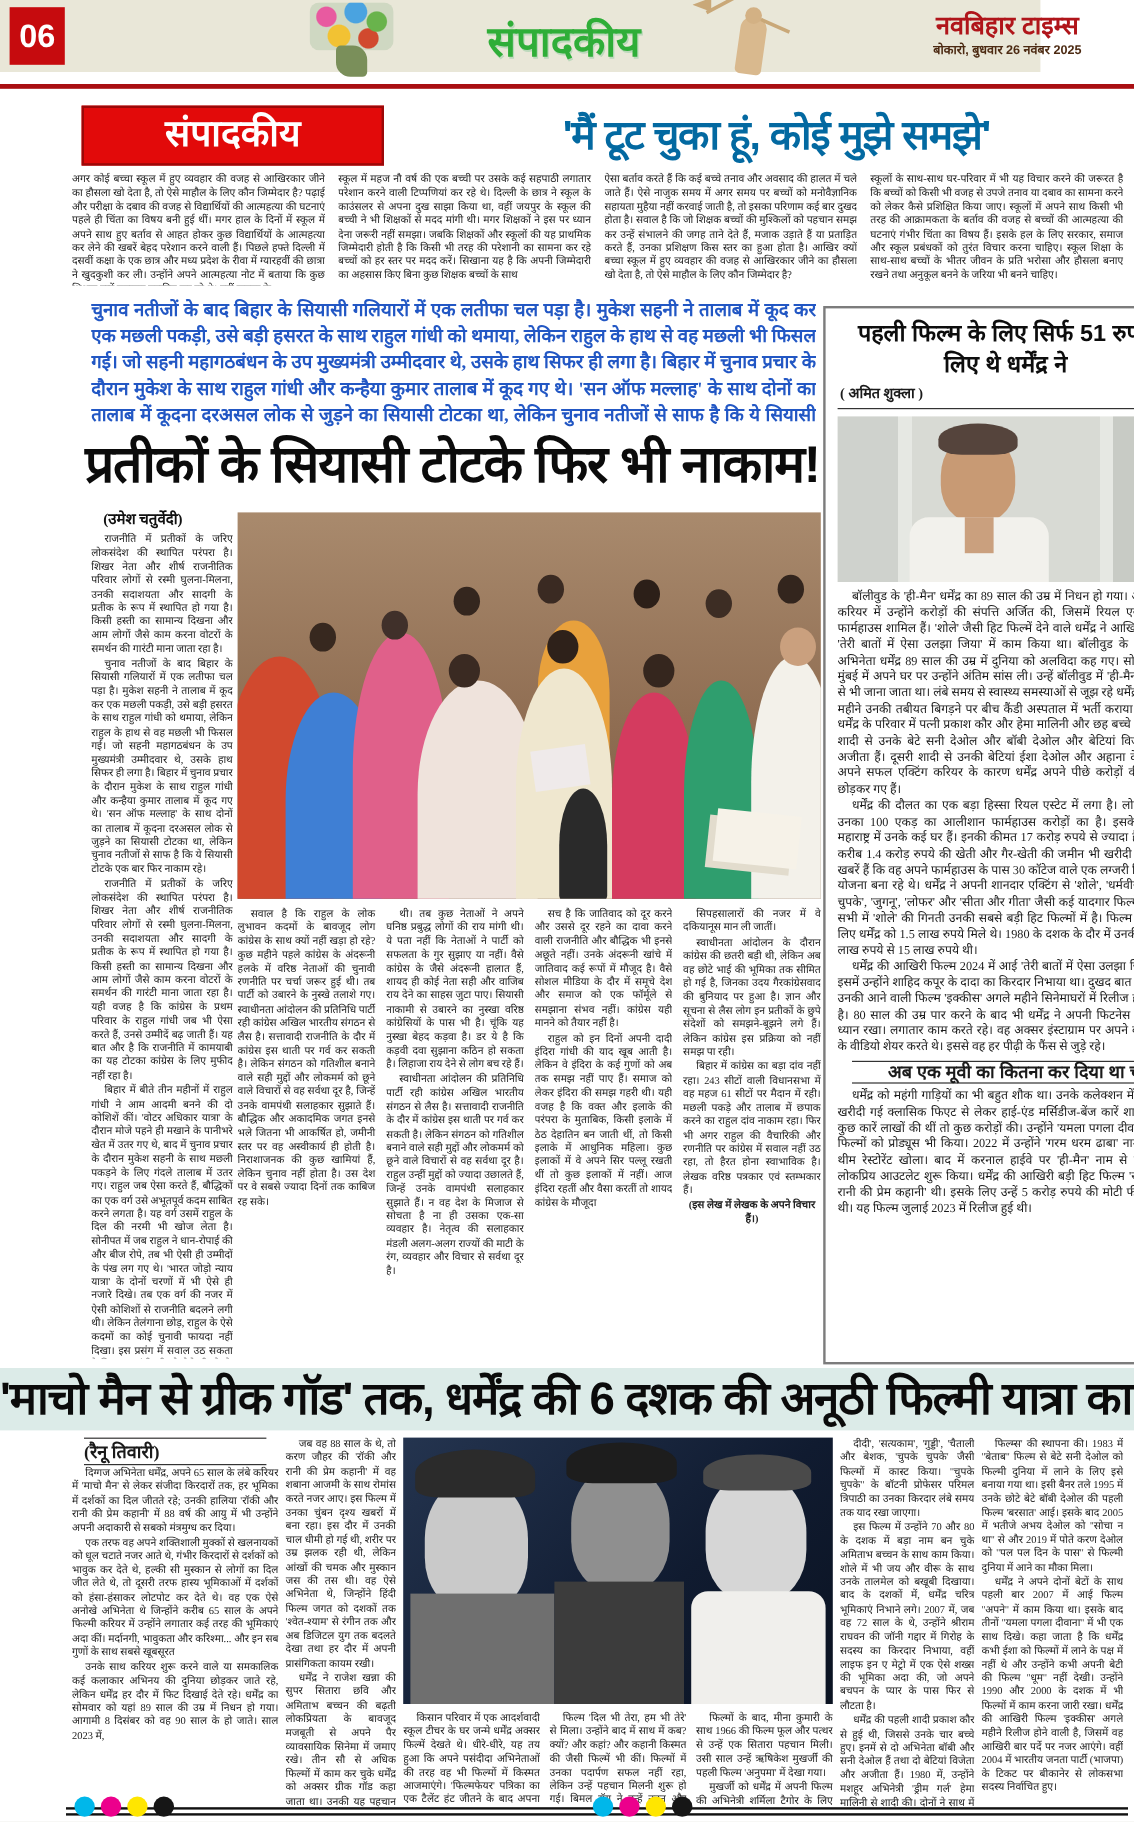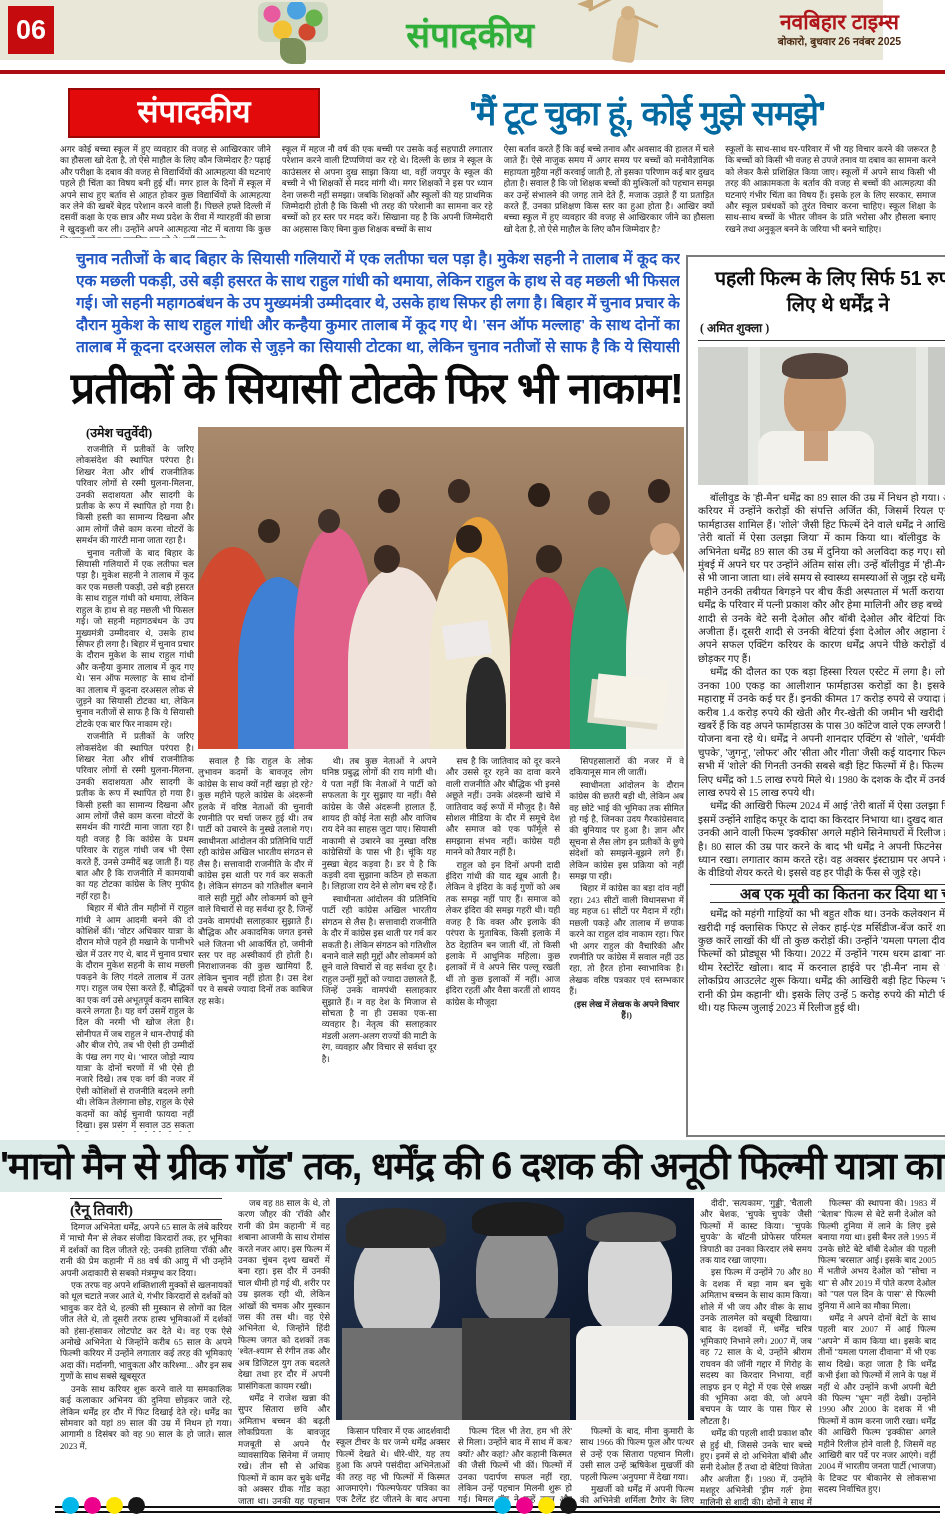--- a/index.html
+++ b/index.html
@@ -61,21 +61,21 @@
 
   
   .ph-blob{position:absolute;border-radius:50% 50% 6px 6px;}
   .ph-head{position:absolute;border-radius:50%;}
 </style>
 </head>
 <body>
 
 <div class="page">
 
-  <div class="abs band" style="left:0;top:8;width:867px;height:60px;padding-left:16px;">
+  <div class="abs band" style="left:0;top:8;width:867px;height:60px;">
     <div class="abs pagenum" style="left:8px;top:6px;width:46px;height:48px;">06</div>
 
     <div class="abs" style="left:228px;top:-4px;width:135px;height:70px;">
       <div style="position:absolute;left:30px;top:6px;width:70px;height:40px;background:radial-gradient(circle at 20% 30%,#e85aa0 0 8px,transparent 9px),radial-gradient(circle at 55% 20%,#4aa3e0 0 9px,transparent 10px),radial-gradient(circle at 80% 40%,#69b34c 0 8px,transparent 9px),radial-gradient(circle at 35% 70%,#f2c233 0 9px,transparent 10px),radial-gradient(circle at 70% 75%,#d1492e 0 8px,transparent 9px),#cfd8c2;border-radius:8px;"></div>
       <div style="position:absolute;left:52px;top:42px;width:26px;height:26px;background:#7a8f5a;border-radius:4px 12px 4px 12px;"></div>
     </div>
 
     <div class="abs section-title" style="left:370px;top:10px;width:200px;height:44px;">संपादकीय</div>
 
     <div class="abs" style="left:575px;top:0;width:95px;height:66px;">

